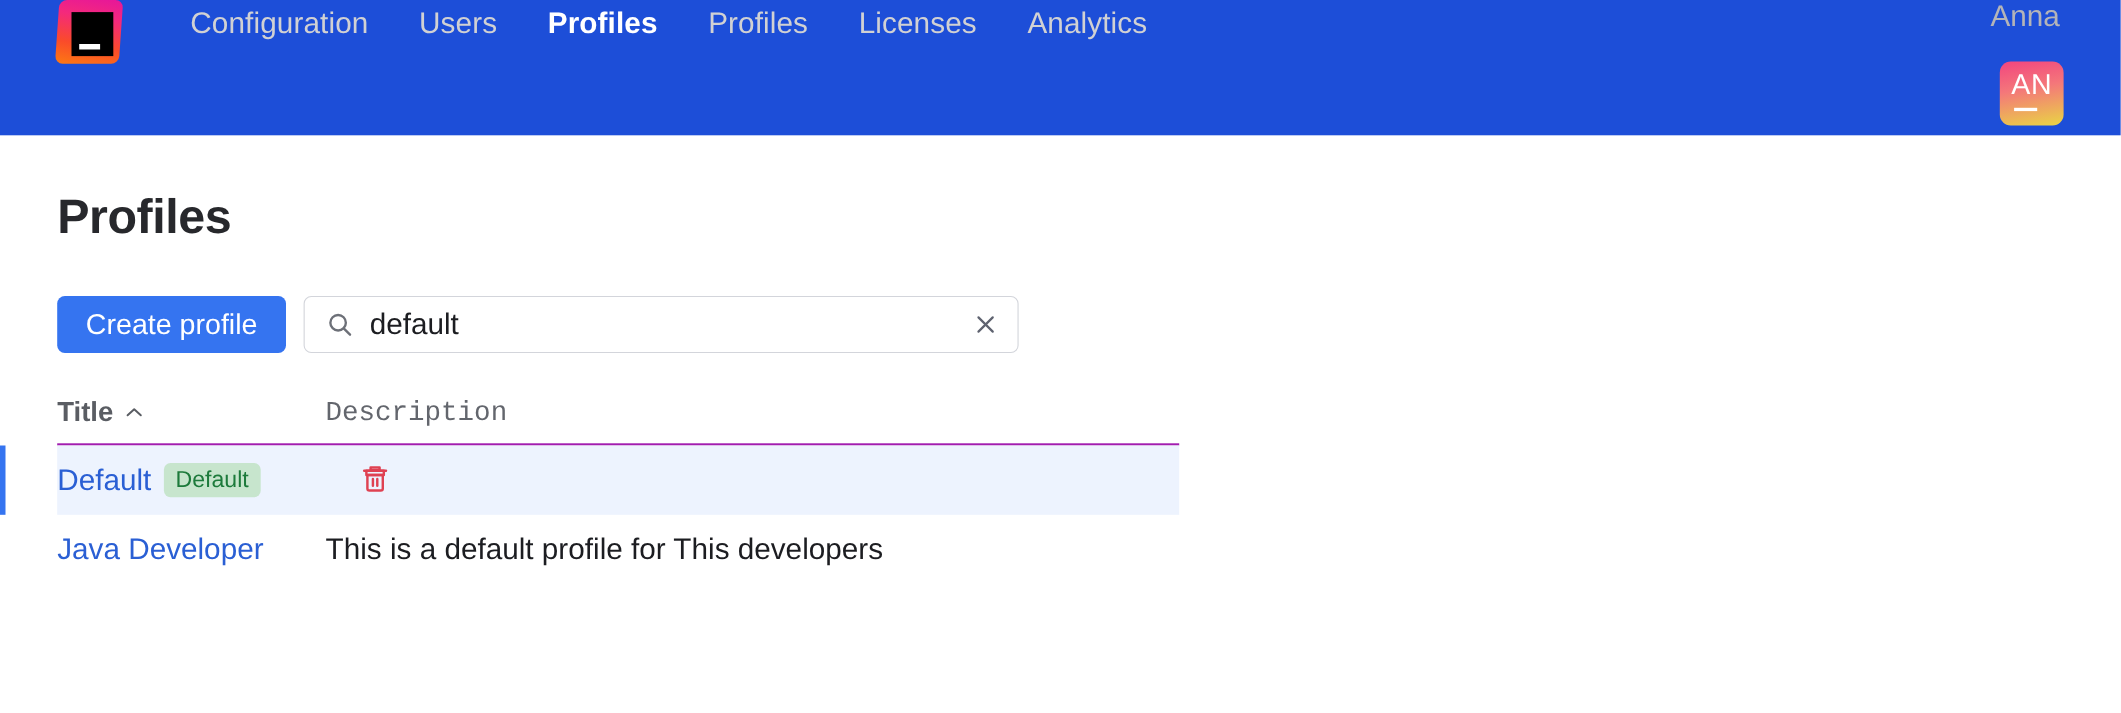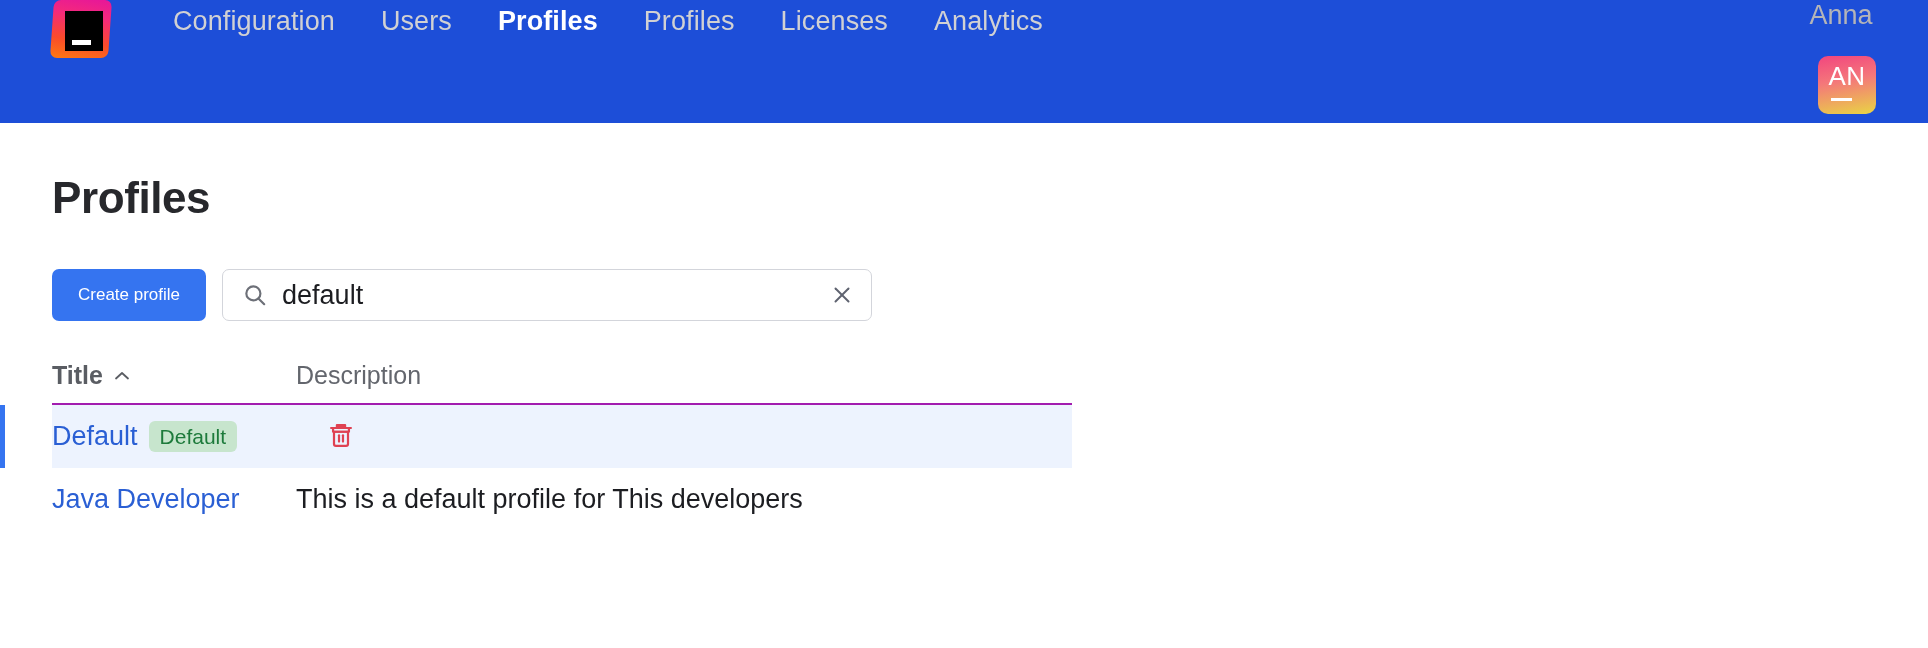--- a/index.html
+++ b/index.html
@@ -129,21 +129,21 @@
   .toolbar {
     display: flex;
     align-items: center;
     gap: 16px;
     margin-top: 46px;
   }
 
   .btn-primary {
     background: #3574f0;
     color: #ffffff;
-    font-size: 17px;
+    font-size: 26px;
     border: none;
     border-radius: 7px;
     padding: 0 26px;
     height: 52px;
     cursor: pointer;
     font-family: inherit;
     white-space: nowrap;
   }
 
   .search {
@@ -187,21 +187,21 @@
     font-size: 25px;
     color: #5a5d63;
     font-weight: 700;
     display: flex;
     align-items: center;
     gap: 10px;
     cursor: pointer;
   }
   .th.description { font-weight: 400; color: #63666d; }
   .col-title { width: 244px; flex: 0 0 244px; }
-  .col-desc  { flex: 1 1 auto; }
+  .col-desc  { flex: 1 1 auto; font-family: Liberation Mono, monospace; }
 
   .sort-caret {
     display: inline-block;
     color: #5a5d63;
     font-size: 20px;
     line-height: 1;
     transform: translateY(-1px);
   }
 
   .row {

